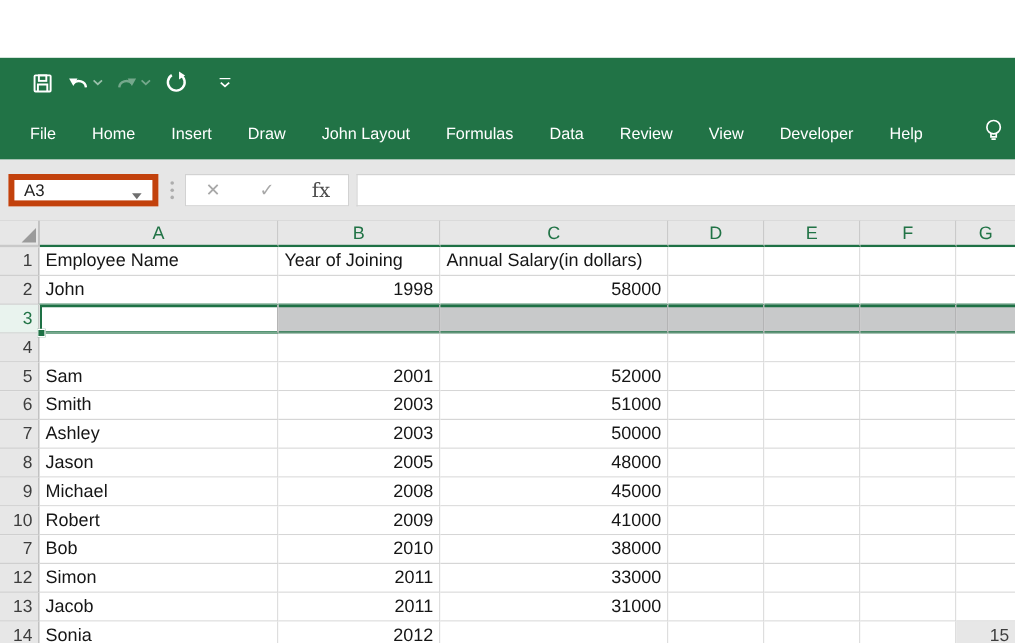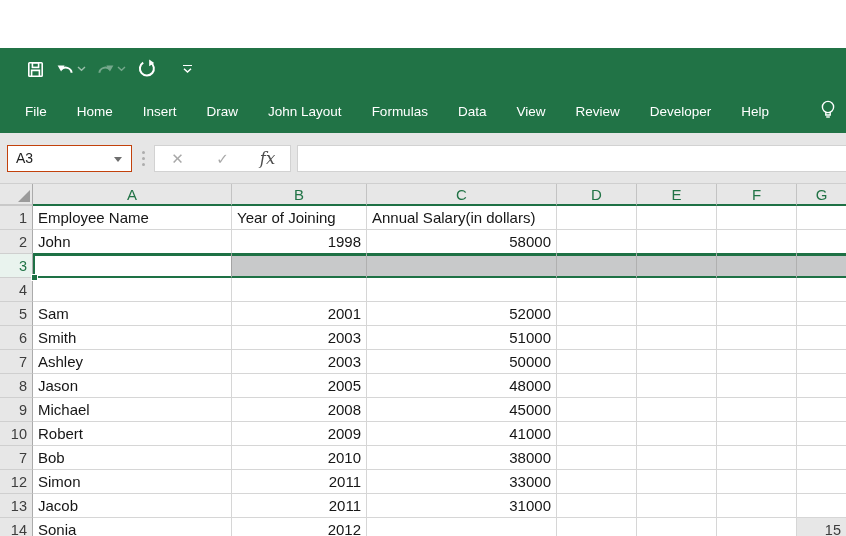--- a/index.html
+++ b/index.html
@@ -16,28 +16,28 @@
   .dim { opacity:.38; }
   .overflow-btn { flex-direction:column; gap:2px; margin-left:8px; }
   .overflow-bar { width:9px; border-top:1.6px solid #fff; }
 
   .menubar { height:43px; display:flex; align-items:center; padding:0 6px 0 10px; }
   .tab { color:#fff; font-size:13.5px; padding:0 15px; line-height:43px; cursor:pointer; white-space:nowrap; }
   .bulb-btn { margin-left:auto; display:flex; align-items:center; cursor:pointer; padding-right:2px; }
 
   
   .formula-row { height:50px; background:var(--formula-bar-bg,#e6e6e6); display:flex; align-items:center; padding-left:7px; }
-  .name-box { width:125px; height:27px; background:#fff; border:1px solid #c2410c; display:flex; align-items:center; position:relative; }
+  .name-box { width:125px; height:27px; background:#fff; border:5px solid #c2410c; display:flex; align-items:center; position:relative; }
   .name-box input { border:0; outline:0; width:92px; height:100%; padding-left:8px; font-size:14px; color:#1f1f1f; font-family:inherit; background:transparent; }
   .name-caret { position:absolute; right:9px; top:11px; width:0; height:0; border-left:4px solid transparent; border-right:4px solid transparent; border-top:5px solid #6e6e6e; }
   .grip { width:22px; display:flex; flex-direction:column; align-items:center; gap:3px; }
   .grip i { width:3px; height:3px; border-radius:50%; background:#adadad; }
   .fx-group { width:137px; height:27px; background:#fff; border:1px solid #d2d2d2; display:flex; align-items:center; }
   .fx-group .fbtn { flex:1; text-align:center; font-size:15px; color:#a8a8a8; cursor:pointer; line-height:25px; }
-  .fx-group .fx { font-family:"DejaVu Serif","Liberation Serif",serif; font-style:italic; font-size:16.5px; color:#4d4d4d; }
+  .fx-group .fx { font-family:"DejaVu Serif","Liberation Serif",serif; font-size:16.5px; color:#4d4d4d; }
   .formula-input { flex:1; height:27px; margin-left:6px; background:#fff; border:1px solid #d2d2d2; border-right:0; }
   .formula-input input { width:100%; height:100%; border:0; outline:0; padding:0 6px; font-size:14px; font-family:inherit; background:transparent; }
 
   
   .sheet { display:grid; grid-template-rows:22px repeat(16,24px); width:846px; background:#fff; border-top:1px solid #cfcfcf; }
   .corner { background:var(--header-bg,#e7e7e7); border-right:1px solid #ababab; border-bottom:2px solid #c9c9c9; position:relative; cursor:pointer; }
   .corner-tri { position:absolute; right:2px; bottom:2px; width:0; height:0; border-left:12px solid transparent; border-bottom:12px solid #9b9b9b; }
   .colhdr { background:var(--header-bg,#e7e7e7); border-right:1px solid #c3c3c3; border-bottom:2px solid var(--selection-border,#1e7145); color:var(--header-selected-text,#217346); font-size:15px; display:flex; align-items:center; justify-content:center; cursor:pointer; }
   .rowhdr { background:var(--header-bg,#e7e7e7); border-right:1px solid #ababab; border-bottom:1px solid #cfcfcf; color:#3d3d3d; font-size:14.5px; display:flex; align-items:center; justify-content:flex-end; padding-right:5px; cursor:pointer; }
   .rowhdr.sel { background:var(--row-header-selected-bg,#e9f3ee); color:var(--header-selected-text,#217346); }
@@ -113,22 +113,22 @@
 
     <div class="menubar">
       <div id="tabs" style="display:flex;">
           <div class="tab">File</div>
           <div class="tab">Home</div>
           <div class="tab">Insert</div>
           <div class="tab">Draw</div>
           <div class="tab">John Layout</div>
           <div class="tab">Formulas</div>
           <div class="tab">Data</div>
+          <div class="tab">Review</div>
           <div class="tab">View</div>
-          <div class="tab">Review</div>
           <div class="tab">Developer</div>
           <div class="tab">Help</div>
         </div>
       <div class="bulb-btn">
         <span>
           <svg width="20" height="24" viewBox="0 0 20 24" fill="none" stroke="#fff" stroke-width="1.4">
             <circle cx="10" cy="9" r="5.6"></circle>
             <path d="M7.8 14.2 L7.8 17 H12.2 L12.2 14.2"></path>
             <path d="M8.2 19 H11.8"></path>
           </svg>

